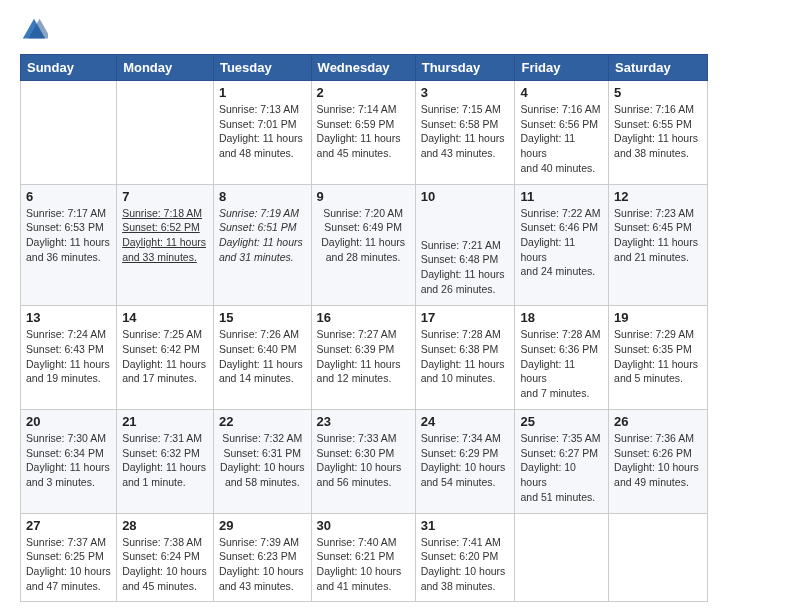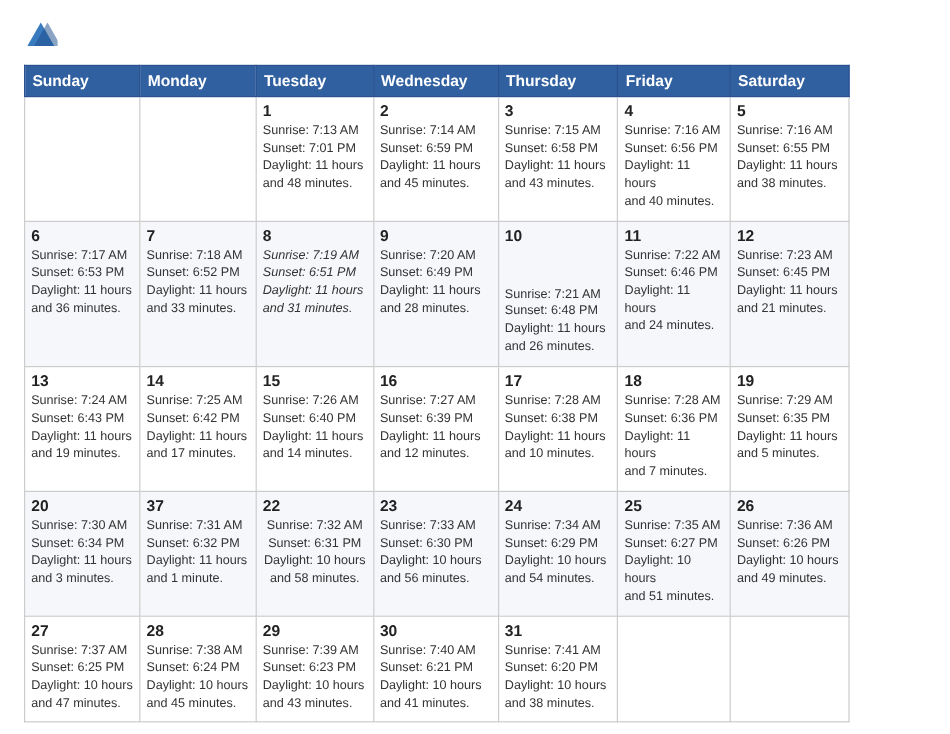--- a/index.html
+++ b/index.html
@@ -169,35 +169,35 @@
         <tr>
           <td>
             <span class="day-num">6</span>
             <div class="day-detail" style="white-space: pre-line;">Sunrise: 7:17 AM
 Sunset: 6:53 PM
 Daylight: 11 hours
 and 36 minutes.</div>
           </td>
           <td>
             <span class="day-num">7</span>
-            <div class="day-detail" style="white-space: pre-line;">Sunrise: 7:18 AM
+            <div class="day-detail" style="white-space: pre-line; text-decoration: underline;">Sunrise: 7:18 AM
 Sunset: 6:52 PM
 Daylight: 11 hours
 and 33 minutes.</div>
           </td>
           <td>
             <span class="day-num">8</span>
             <div class="day-detail" style="white-space: pre-line; font-style: italic;">Sunrise: 7:19 AM
 Sunset: 6:51 PM
 Daylight: 11 hours
 and 31 minutes.</div>
           </td>
           <td>
             <span class="day-num">9</span>
-            <div class="day-detail" style="white-space: pre-line;">Sunrise: 7:20 AM
+            <div class="day-detail" style="white-space: pre-line; text-align: center;">Sunrise: 7:20 AM
 Sunset: 6:49 PM
 Daylight: 11 hours
 and 28 minutes.</div>
           </td>
           <td>
             <span class="day-num">10</span>
             <div class="day-detail" style="white-space: pre-line; margin-top: 34px;">Sunrise: 7:21 AM
 Sunset: 6:48 PM
 Daylight: 11 hours
 and 26 minutes.</div>
@@ -270,21 +270,21 @@
         </tr>
         <tr>
           <td>
             <span class="day-num">20</span>
             <div class="day-detail" style="white-space: pre-line;">Sunrise: 7:30 AM
 Sunset: 6:34 PM
 Daylight: 11 hours
 and 3 minutes.</div>
           </td>
           <td>
-            <span class="day-num">37</span>
+            <span class="day-num">21</span>
             <div class="day-detail" style="white-space: pre-line;">Sunrise: 7:31 AM
 Sunset: 6:32 PM
 Daylight: 11 hours
 and 1 minute.</div>
           </td>
           <td>
             <span class="day-num">22</span>
             <div class="day-detail" style="white-space: pre-line; text-align: center;">Sunrise: 7:32 AM
 Sunset: 6:31 PM
 Daylight: 10 hours

